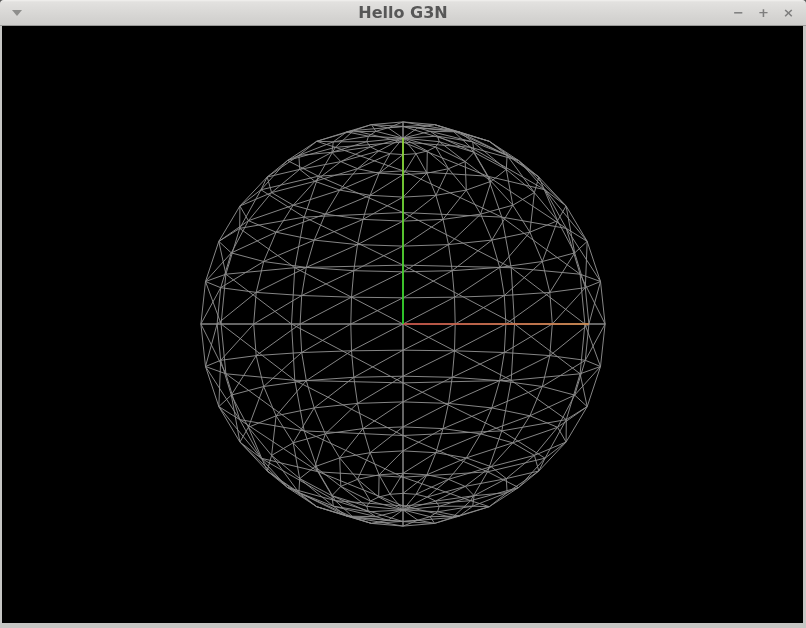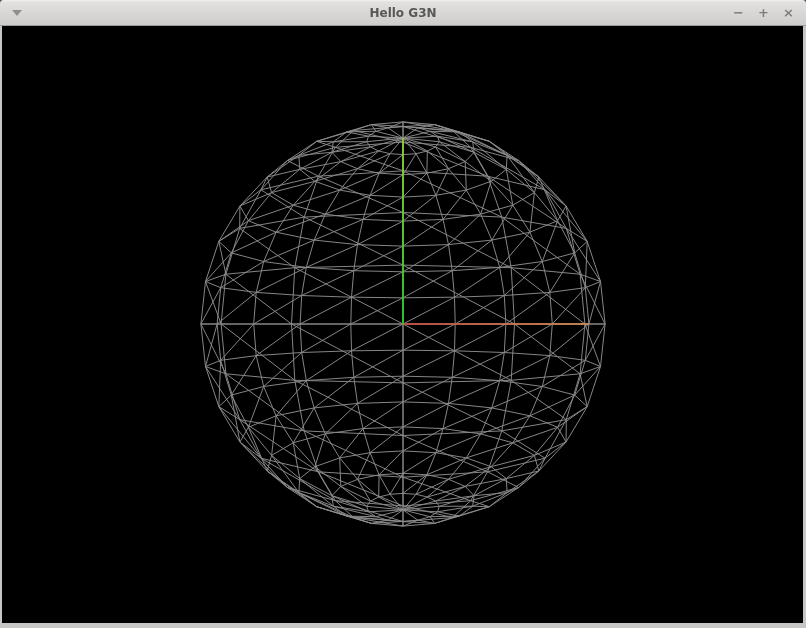--- a/index.html
+++ b/index.html
@@ -38,21 +38,21 @@
     border-left: 5px solid transparent;
     border-right: 5px solid transparent;
     border-top: 6px solid #8e8e8c;
   }
   .title {
     position: absolute;
     left: 0; right: 0; top: 0;
     height: 26px;
     line-height: 26px;
     text-align: center;
-    font-size: 12px;
+    font-size: 16px;
     font-weight: bold;
     color: var(--title_color, #575757);
   }
   .controls {
     position: absolute;
     right: 10px; top: 0;
     height: 26px;
     display: flex;
     align-items: center;
     gap: 10px;

